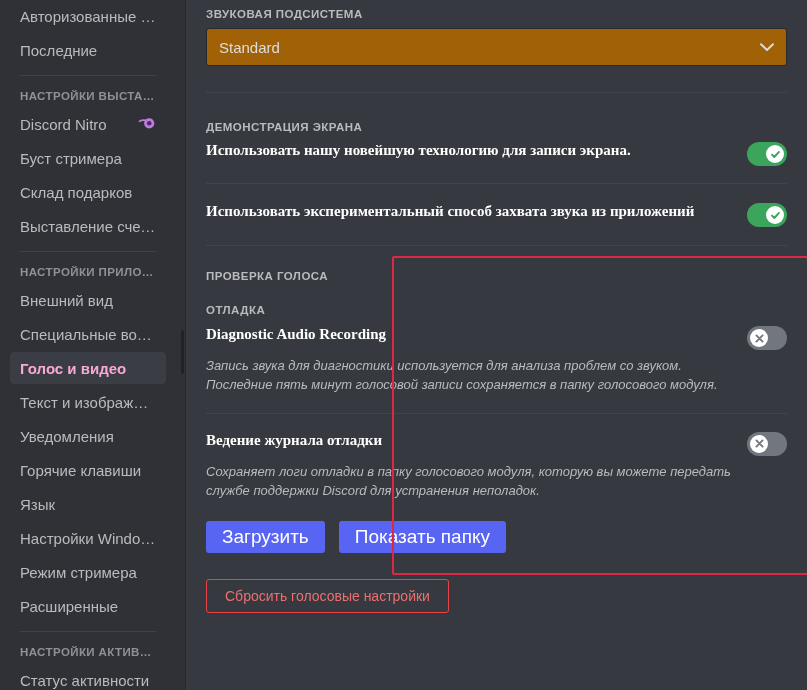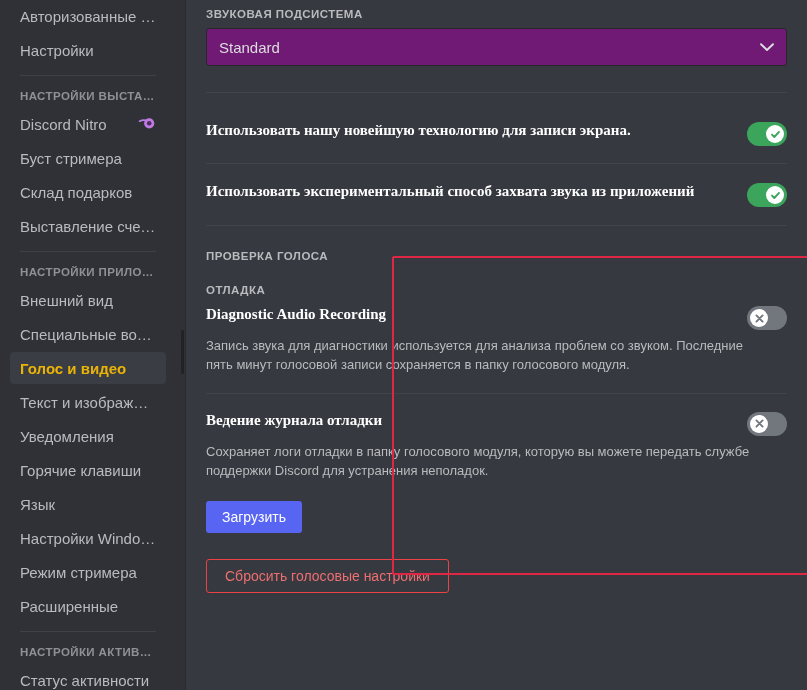--- a/index.html
+++ b/index.html
@@ -27,21 +27,21 @@
     padding: 0 10px;
     display: flex;
     align-items: center;
     justify-content: space-between;
     border-radius: 4px;
     color: #b9bbbe;
     font-size: 15px;
     white-space: nowrap;
     cursor: pointer;
   }
-  .nav-item.active { background: #3a3d44; color: #eab308; font-weight: bold; }
+  .nav-item.active { background: #3a3d44; color: #f9a8d4; font-weight: bold; }
   .nav-item .label { overflow: hidden; text-overflow: ellipsis; }
   .nav-header {
     padding: 0 20px;
     margin: 14px 0 6px 0;
     color: #8e9297;
     font-size: 11.5px;
     letter-spacing: .4px;
     text-transform: uppercase;
     font-weight: bold;
     white-space: nowrap;
@@ -81,21 +81,21 @@
   .sec-title {
     color: #b9bbbe;
     font-size: 11.5px;
     font-weight: bold;
     letter-spacing: .45px;
     text-transform: uppercase;
     margin: 0 0 8px 0;
   }
   .select-box {
     height: 38px;
-    background: #701a75;
+    background: #a16207;
     border: 1px solid #26282c;
     border-radius: 3px;
     display: flex;
     align-items: center;
     padding: 0 12px;
     color: #dcddde;
     font-size: 15px;
     justify-content: space-between;
     cursor: pointer;
   }
@@ -115,20 +115,21 @@
     font-weight: bold;
     line-height: 1.33;
     flex: 1 1 auto;
   }
   .desc {
     color: #b9bbbe;
     font-size: 13px;
     line-height: 1.45;
     margin-top: 7px;
     max-width: 545px;
+    font-style: italic;
   }
 
   
   .toggle {
     flex: 0 0 auto;
     width: 40px; height: 24px;
     border-radius: 12px;
     position: relative;
     cursor: pointer;
     margin-top: 1px;
@@ -160,21 +161,21 @@
     z-index: 5;
   }
 
   .btn {
     display: inline-flex;
     align-items: center;
     justify-content: center;
     height: 32px;
     padding: 0 16px;
     border-radius: 3px;
-    font-size: 14px;
+    font-size: 19px;
     color: #fff;
     background: #5865f2;
     cursor: pointer;
     border: none;
     font-family: inherit;
   }
   .btn-danger {
     background: transparent;
     border: 1px solid #ed4245;
     color: #ed6f71;
@@ -191,21 +192,21 @@
 <body>
 
 <div class="app">
 
   <nav class="sidebar">
     <div class="sidebar-inner" id="sidebar-inner">
         <div class="nav-item">
           <span class="label">Авторизованные прил...</span>
         </div>
         <div class="nav-item">
-          <span class="label">Настройки</span>
+          <span class="label">Последние</span>
         </div>
         <div class="nav-sep"></div>
         <div class="nav-header">НАСТРОЙКИ ВЫСТАВЛЕН...</div>
         <div class="nav-item">
           <span class="label">Discord Nitro</span>
           <span class="nitro-icon"><svg width="18" height="18" viewBox="0 0 18 18">
               <path d="M1.5 6.2 C4 5 7 5 9 5.6" stroke="#b980e8" stroke-width="1.7" fill="none" stroke-linecap="round"></path>
               <circle cx="11.2" cy="8.3" r="5.1" fill="#c07ae0"></circle>
               <circle cx="11.2" cy="8.3" r="2.3" fill="#4a2d63"></circle>
             </svg></span>
@@ -271,20 +272,21 @@
           <svg width="14" height="9" viewBox="0 0 14 9">
               <path d="M1 1.2 L7 7 L13 1.2" stroke="#dcddde" stroke-width="1.9" fill="none" stroke-linecap="round" stroke-linejoin="round"></path>
             </svg>
         </span>
       </div>
     </div>
 
     <div class="hr" style="margin:26px 0 0 0;"></div>
 
     <div style="margin-top:28px;">
+      <div class="sec-title">ДЕМОНСТРАЦИЯ ЭКРАНА</div>
       <div id="screenshare-rows">
           <div class="row" style="margin-top:8px;">
             <div class="row-label">Использовать нашу новейшую технологию для записи экрана.</div>
             <span class="toggle on">
               <span class="knob">
                 <svg width="11" height="11" viewBox="0 0 11 11">
                   <path d="M2 5.6 L4.3 8 L9 2.9" stroke="#3ba55c" stroke-width="1.9" fill="none" stroke-linecap="round" stroke-linejoin="round"></path>
                 </svg>
               </span>
             </span>
@@ -332,20 +334,21 @@
                 </svg>
               </span>
             </span>
           </div>
           <div class="desc">Сохраняет логи отладки в папку голосового модуля, которую вы можете передать службе поддержки Discord для устранения неполадок.</div>
         </div>
     </div>
 
     <div class="btn-row" style="margin-top:21px;">
       <button class="btn">Загрузить</button>
+      <button class="btn">Показать папку</button>
     </div>
 
     <div style="margin-top:26px;">
       <button class="btn-danger">Сбросить голосовые настройки</button>
     </div>
 
     <div class="highlight"></div>
   </main>
 </div>
 

